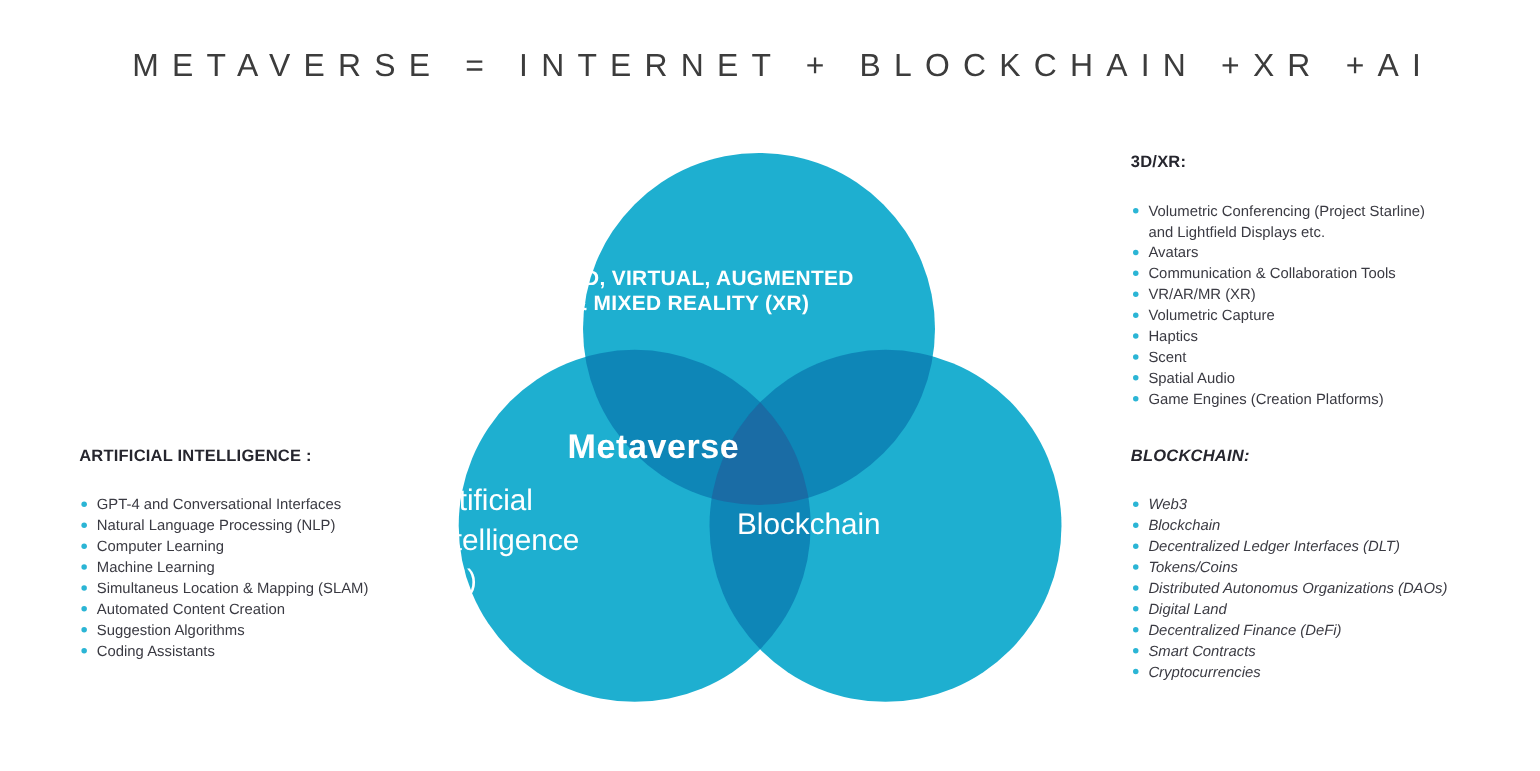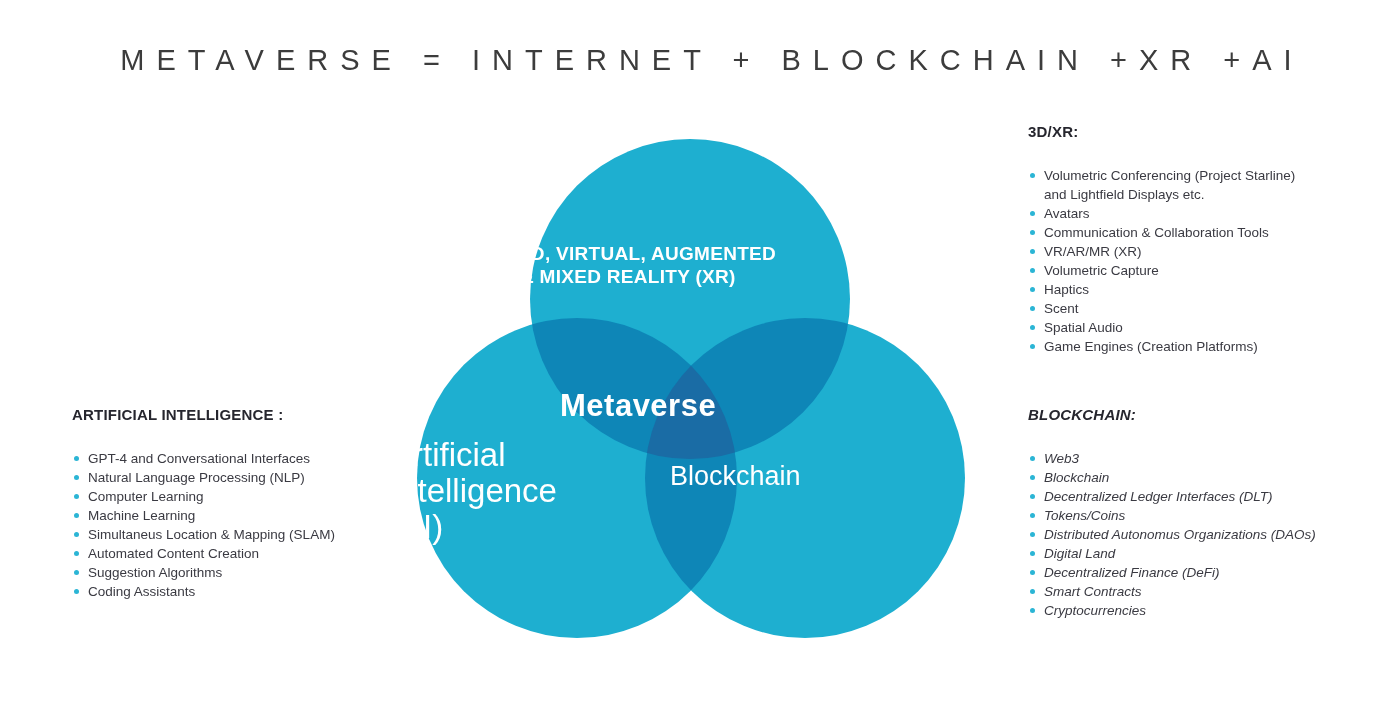--- a/index.html
+++ b/index.html
@@ -19,43 +19,43 @@
   }
 
   
   .venn { position: absolute; left: 0; top: 0; width: 1400px; height: 701px; }
 
   .vlabel {
     position: absolute; color: #ffffff; text-align: left;
     white-space: pre-line;
   }
   .vlabel-top    { left: 520px; top: 242px; width: 340px; font-size: 19px; font-weight: 700; line-height: 23px; letter-spacing: 0.3px; }
-  .vlabel-center { left: 560px; top: 388px; width: 300px; font-size: 31px; font-weight: 700; letter-spacing: 0.5px; }
-  .vlabel-left   { left: 390px; top: 437px; width: 300px; font-size: 33px; font-weight: 500; line-height: 36px; }
+  .vlabel-center { left: 516px; top: 388px; width: 300px; font-size: 31px; font-weight: 700; letter-spacing: 0.5px; }
+  .vlabel-left   { left: 390px; top: 437px; width: 300px; font-size: 27px; font-weight: 500; line-height: 36px; }
   .vlabel-right  { left: 670px; top: 461px; width: 300px; font-size: 27px; font-weight: 500; }
 
   
   .list { position: absolute; }
   .list h2 {
     margin: 0 0 26px 0; font-size: 15px; font-weight: 700;
     color: #26262e; letter-spacing: 0.2px;
   }
   .list ul { list-style: none; margin: 0; padding: 0; }
   .list li {
     position: relative; padding-left: 16px;
     font-size: 13.5px; line-height: 19px; color: #3a3a42;
     white-space: pre-line;
   }
   .dot {
     position: absolute; left: 2px; top: 7px;
     width: 5px; height: 5px; border-radius: 50%;
     background: #2bb5d5;
   }
   .list-ai         { left: 72px;   top: 406px; width: 330px; }
-  .list-xr         { left: 1028px; top: 123px; width: 310px; }
+  .list-xr         { left: 1028px; top: 139px; width: 310px; }
   .list-blockchain { left: 1028px; top: 406px; width: 330px; font-style: italic; }
 </style>
 </head>
 <body>
 
 <div class="stage">
 
   <h1 class="title">METAVERSE = INTERNET + BLOCKCHAIN +XR +AI</h1>
 
   <svg class="venn" viewBox="0 0 1400 701" aria-hidden="true">

